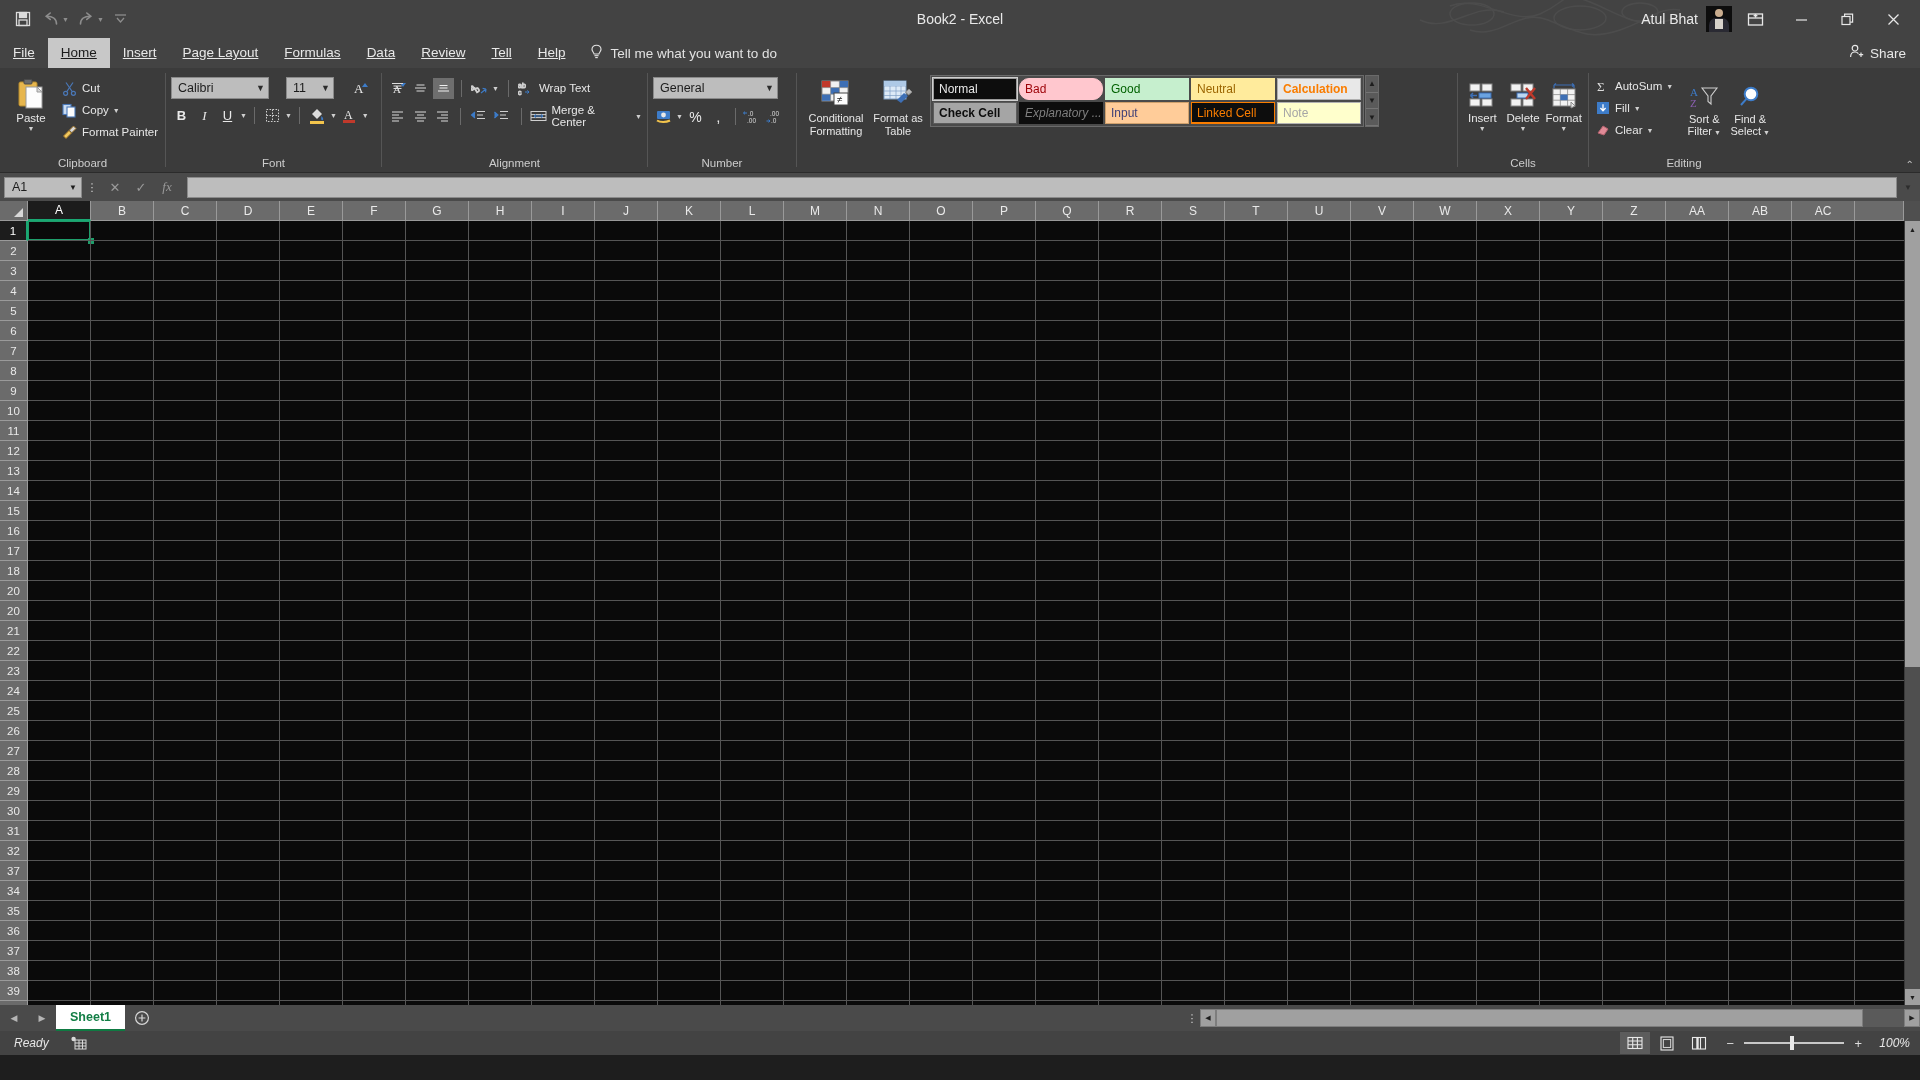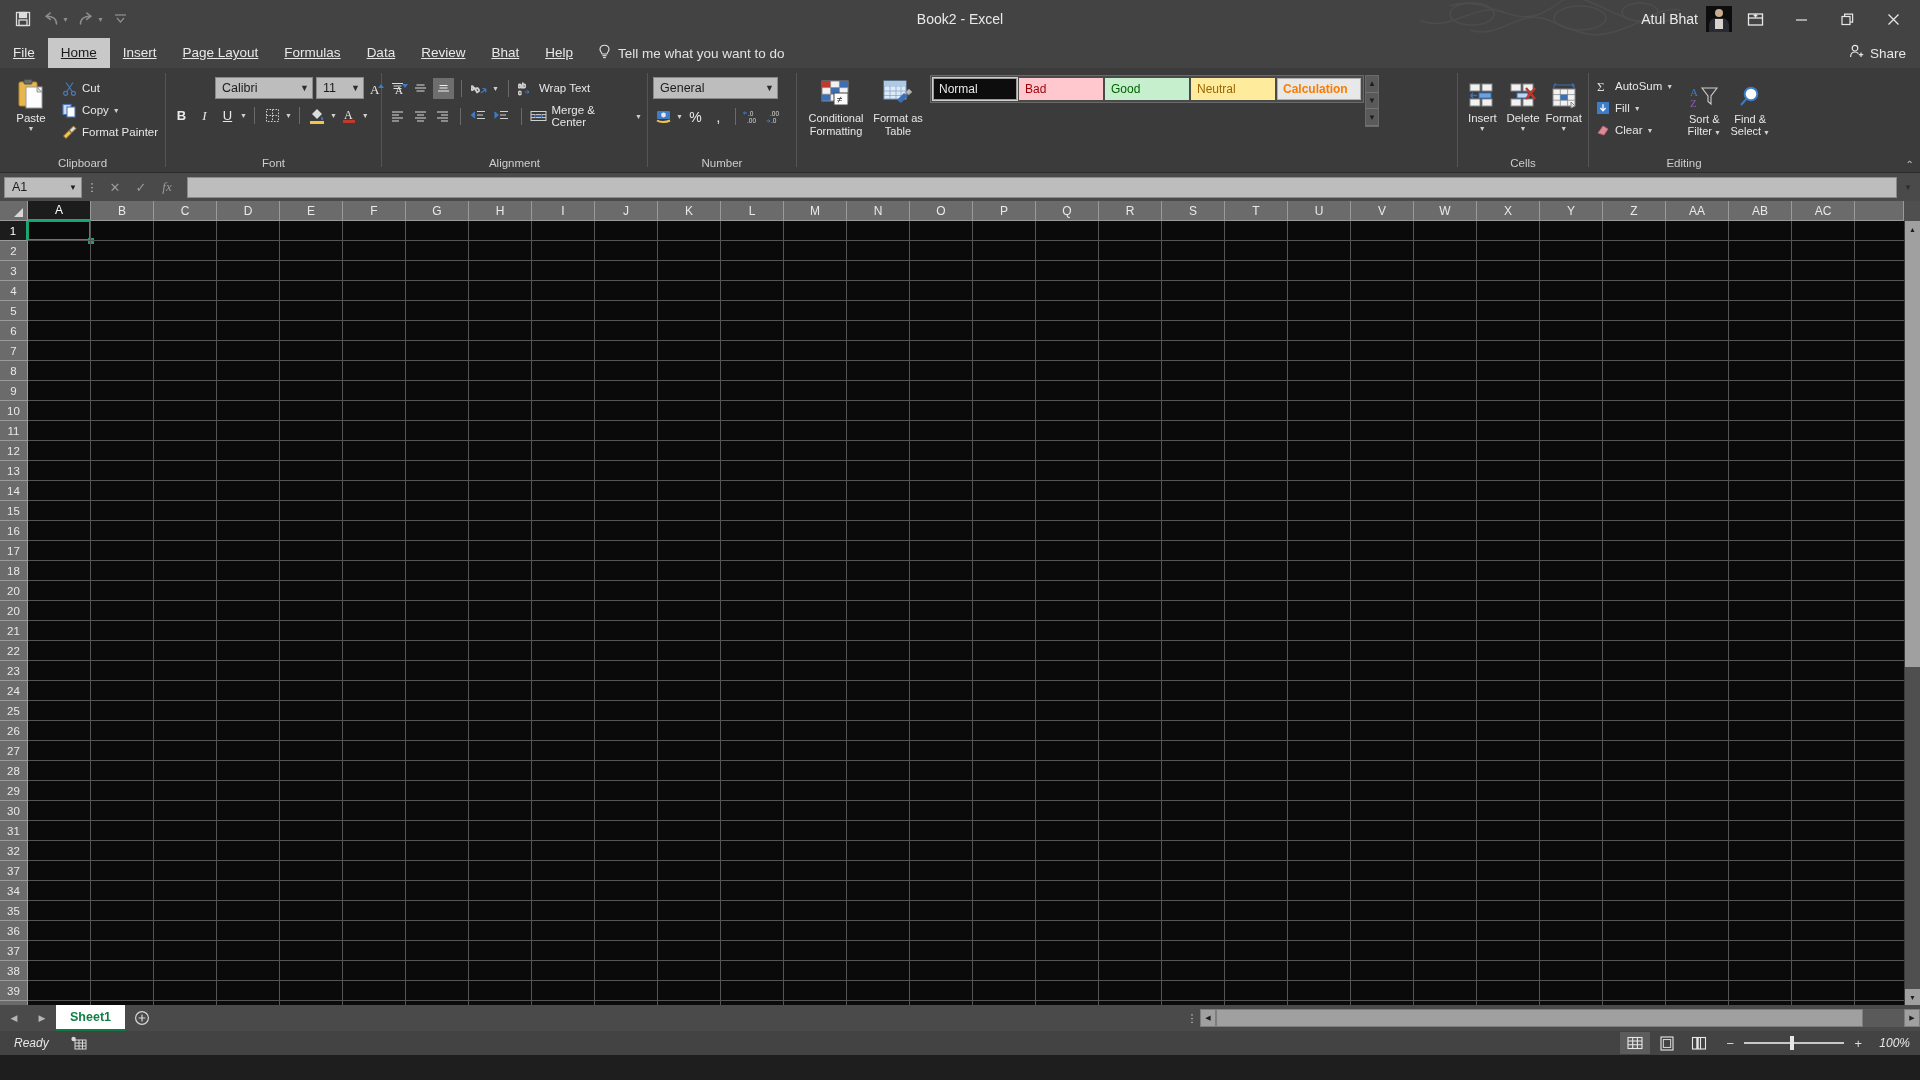--- a/index.html
+++ b/index.html
@@ -307,21 +307,21 @@
 </div>
 
 <div class="tabbar">
   <div class="tab">File</div>
   <div class="tab active">Home</div>
   <div class="tab">Insert</div>
   <div class="tab">Page Layout</div>
   <div class="tab">Formulas</div>
   <div class="tab">Data</div>
   <div class="tab">Review</div>
-  <div class="tab">Bhat</div>
+  <div class="tab">Tell</div>
   <div class="tab">Help</div>
 
   <div class="tellme">
     <span>
       <svg width="13" height="16" viewBox="0 0 13 16" fill="none" stroke="#e2e2e2" stroke-width="1.15">
         <path d="M6.5 1.2 C3.7 1.2 2 3.2 2 5.3 C2 7.2 3.6 8.2 4.1 10 H8.9 C9.4 8.2 11 7.2 11 5.3 C11 3.2 9.3 1.2 6.5 1.2 Z"></path>
         <path d="M4.4 11.7 H8.6"></path>
           <path d="M5.2 13.6 H7.8"></path>
       </svg>
     </span>
@@ -388,21 +388,21 @@
           <span>Format Painter</span>
         </div>
       </div>
     </div>
     <div class="grp-label">Clipboard</div>
   </div>
   <div class="grp-sep"></div>
 
   <div class="grp" style="width:215px">
     <div class="grp-body" style="flex-direction:column;padding-top:6px;">
-      <div style="display:flex;align-items:flex-end;gap:3px;margin-left:44px;">
+      <div style="display:flex;align-items:flex-start;gap:17px;">
         <div class="combo" style="width:98px">
           <span class="cv">Calibri</span>
           <span class="cd">▼</span>
         </div>
         <div class="combo" style="width:48px">
           <span class="cv">11</span>
           <span class="cd">▼</span>
         </div>
         <div class="tbtn">
           <svg width="17" height="16" viewBox="0 0 17 16">
@@ -613,24 +613,31 @@
             <path d="M23.5 12 L27 9 L30 12 L26.5 15 Z" fill="#b9b9b9" stroke="#8a8a8a"></path>
           </svg>
         </div>
         <div class="cap" style="font-size:11px">Format as Table</div>
       </div>
 
       <div style="display:flex;align-items:flex-start;margin-left:4px;margin-top:1px;">
         <div class="gallery">
           <div class="grow">
             <div class="style-cell" style="background: rgb(13, 13, 13); color: rgb(232, 232, 232); border-color: rgb(154, 154, 154); outline: rgb(207, 207, 207) solid 1px;">Normal</div>
-            <div class="style-cell" style="background: rgb(255, 199, 206); color: rgb(156, 0, 6); border-color: rgb(255, 199, 206);">Bad</div>
+            <div class="style-cell" style="background: rgb(255, 199, 206); color: rgb(156, 0, 6); border-color: rgb(255, 199, 206); border-radius: 10px;">Bad</div>
             <div class="style-cell" style="background: rgb(198, 239, 206); color: rgb(0, 97, 0); border-color: rgb(198, 239, 206);">Good</div>
             <div class="style-cell" style="background: rgb(255, 235, 156); color: rgb(156, 101, 0); border-color: rgb(255, 235, 156);">Neutral</div>
             <div class="style-cell" style="background: rgb(232, 232, 232); color: rgb(250, 125, 0); border-color: rgb(176, 176, 176); font-weight: bold;">Calculation</div>
+          </div>
+          <div class="grow">
+            <div class="style-cell" style="background: rgb(165, 165, 165); color: rgb(13, 13, 13); border-color: rgb(92, 92, 92); font-weight: bold;">Check Cell</div>
+            <div class="style-cell" style="background: rgb(13, 13, 13); color: rgb(127, 127, 127); border-color: rgb(13, 13, 13); font-style: italic;">Explanatory ...</div>
+            <div class="style-cell" style="background: rgb(255, 204, 153); color: rgb(63, 63, 118); border-color: rgb(207, 160, 108);">Input</div>
+            <div class="style-cell" style="background: rgb(13, 13, 13); color: rgb(250, 125, 0); border-color: rgb(250, 125, 0); border-bottom-width: 2px; border-bottom-style: solid;">Linked Cell</div>
+            <div class="style-cell" style="background: rgb(255, 255, 204); color: rgb(166, 166, 166); border-color: rgb(178, 178, 178);">Note</div>
           </div>
         </div>
         <div class="gal-scroll" style="height:52px">
           <div>▲</div>
           <div>▼</div>
           <div>▼</div>
         </div>
       </div>
     </div>
   </div>

